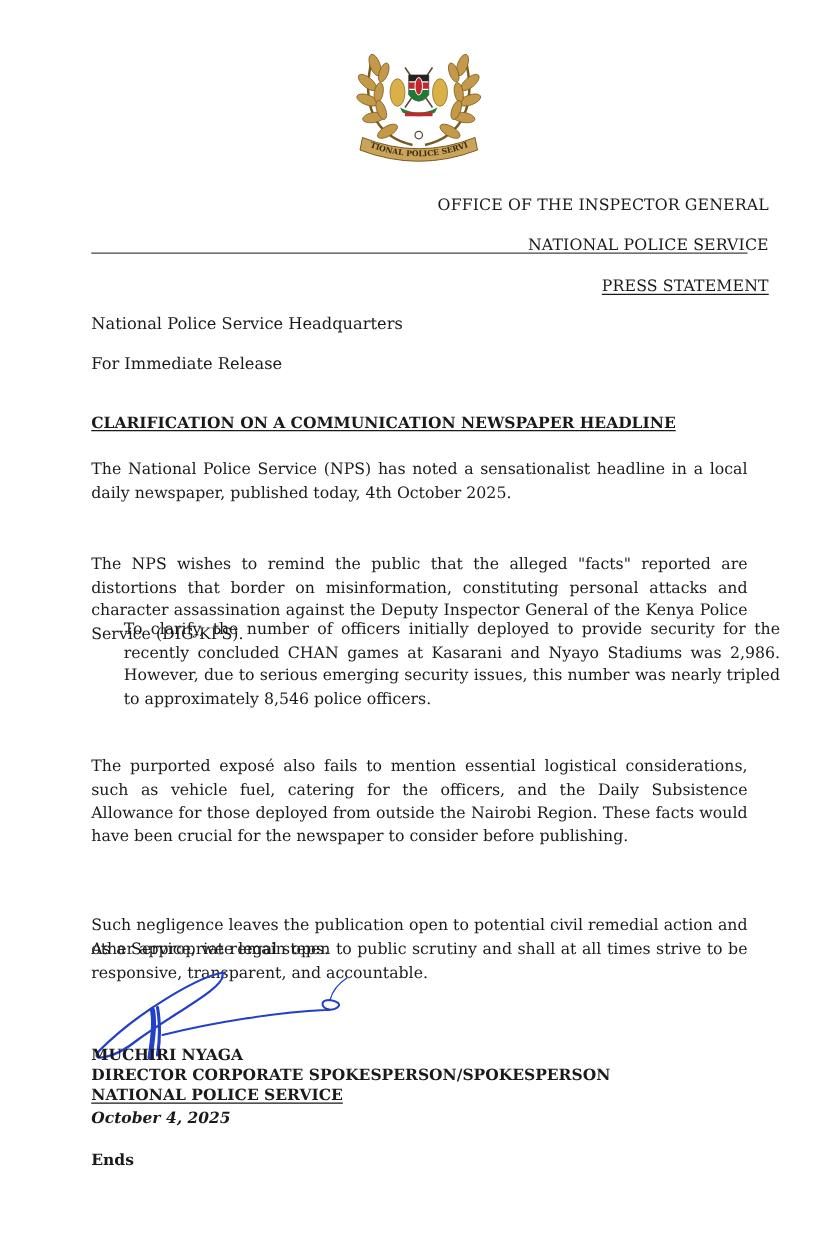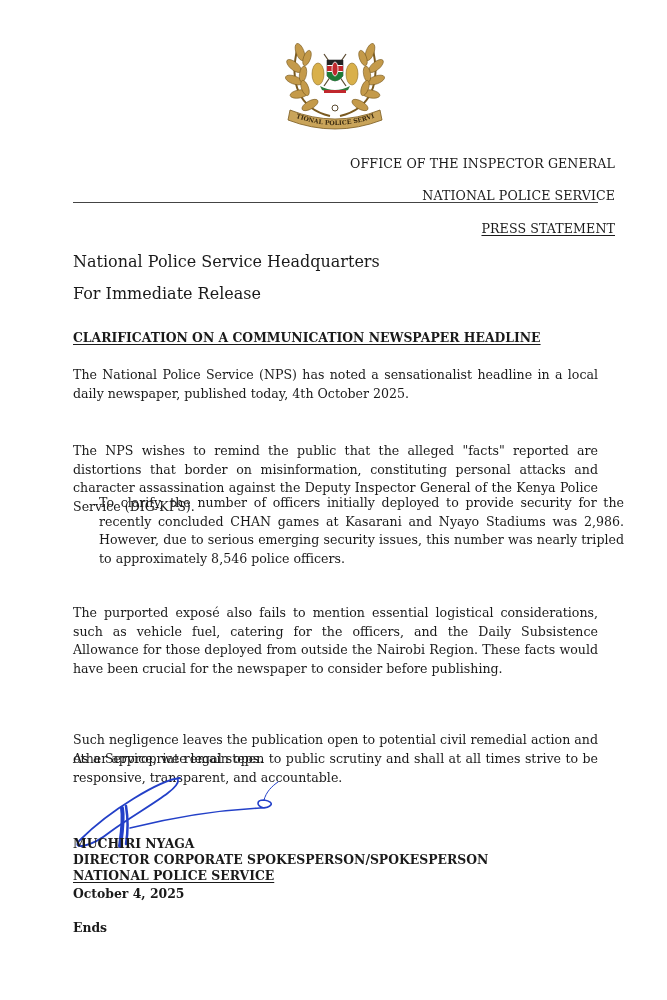--- a/index.html
+++ b/index.html
@@ -5,21 +5,21 @@
   html, body { margin: 0; padding: 0; background: #ffffff; }
   body { width: 667px; height: 1000px; position: relative; overflow: hidden;
          font-family: "DejaVu Serif", "Liberation Serif", serif; color: #1a1a1a; }
   .page { position: absolute; left: 0; top: 0; width: 667px; height: 1000px; }
   .logo { position: absolute; left: 280px; top: 24px; width: 110px; height: 110px; }
   .hdr { position: absolute; left: 90px; width: 525px; text-align: right;
          font-weight: normal; font-size: 12.6px; letter-spacing: 0.1px; }
   .rule { position: absolute; left: 73px; top: 202px; width: 525px; height: 0;
           border-top: 1.5px solid #444; }
   .u { text-decoration: underline; text-underline-offset: 2px; }
-  .line { position: absolute; left: 73px; font-size: 16px; white-space: nowrap; }
+  .line { position: absolute; left: 73px; font-size: 13px; white-space: nowrap; }
   .title { position: absolute; left: 73px; top: 330px; font-weight: bold; font-size: 12.4px;
            text-decoration: underline; text-underline-offset: 2px; white-space: nowrap; }
   .para { position: absolute; left: 73px; width: 525px; font-size: 12.6px; line-height: 18.5px;
           text-align: justify; }
   .sigblock { position: absolute; left: 73px; font-weight: bold; font-size: 12.4px;
               line-height: 16.5px; white-space: nowrap; }
   .signature { position: absolute; left: 70px; top: 770px; width: 220px; height: 90px; }
 </style>
 </head>
 <body>
@@ -96,15 +96,15 @@
       <path d="M52 38 C 54 50, 52 62, 50 76" stroke-width="4"></path>
       <path d="M56 36 C 58 48, 58 62, 56 74" stroke-width="2.5"></path>
       <path d="M60 58 C 100 48, 150 40, 190 38 C 202 38, 206 32, 194 30 C 186 30, 186 36, 194 38" stroke-width="1.6"></path>
       <path d="M194 30 C 196 22, 202 16, 208 12" stroke-width="1"></path>
     </g>
   </svg>
 
   <div class="sigblock" style="top:836px;">MUCHIRI NYAGA</div>
   <div class="sigblock" style="top:852px;">DIRECTOR CORPORATE SPOKESPERSON/SPOKESPERSON</div>
   <div class="sigblock u" style="top:868px;">NATIONAL POLICE SERVICE</div>
-  <div class="sigblock" style="top:886px;">October 4, 2025</div>
+  <div class="sigblock" style="top:886px;font-style:italic;">October 4, 2025</div>
   <div class="sigblock" style="top:920px;">Ends</div>
 </div>
 
 </body></html>

